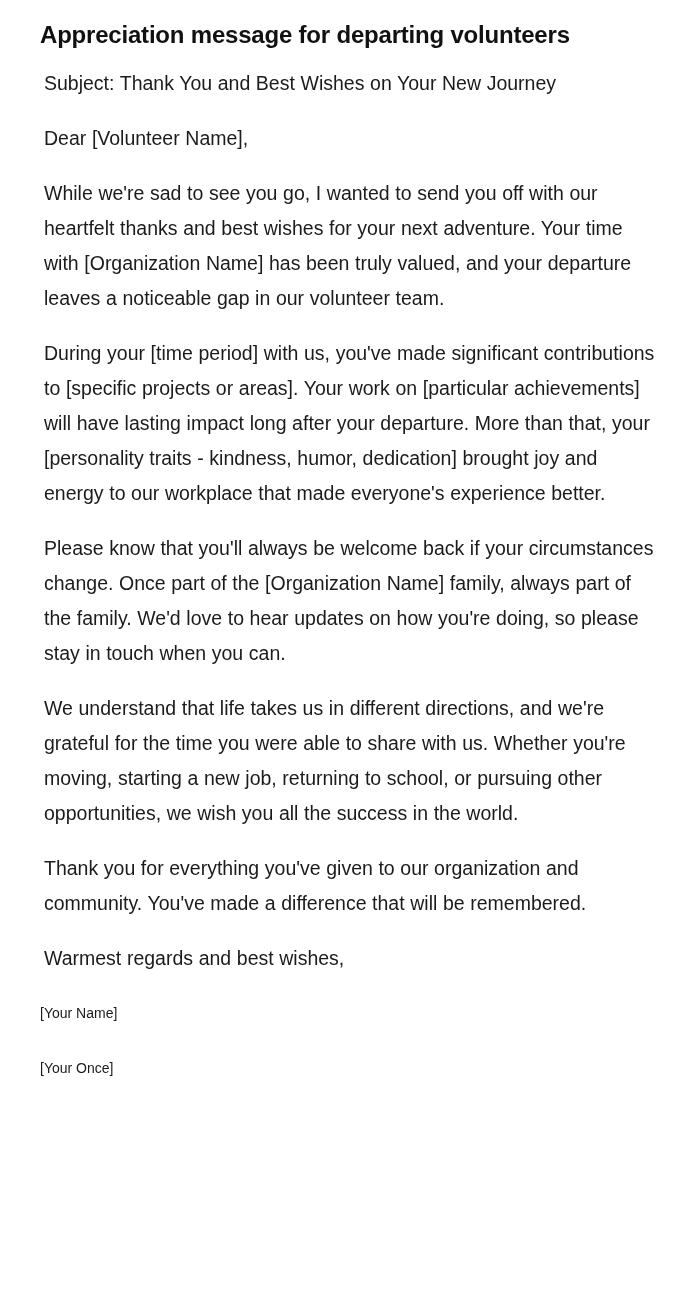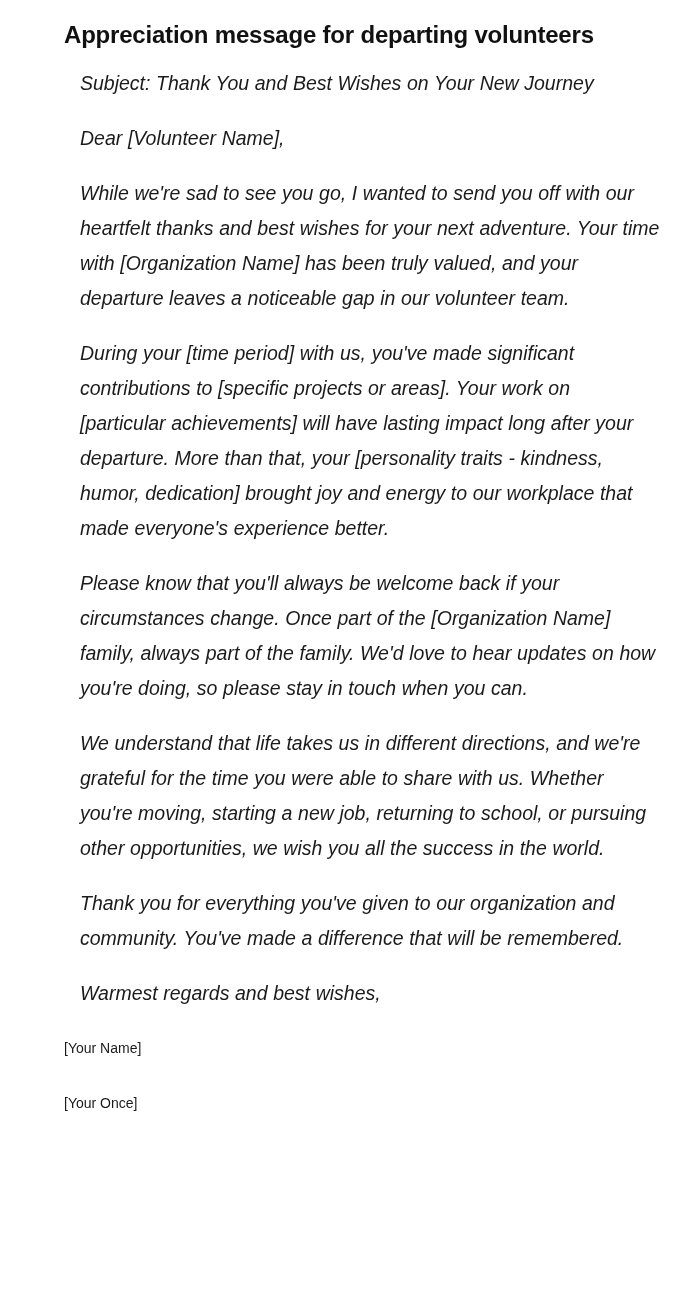--- a/index.html
+++ b/index.html
@@ -11,41 +11,40 @@
     width: 700px;
     min-height: 1299px;
     font-family: "Liberation Sans", sans-serif;
     color: #1b1b1b;
     -webkit-font-smoothing: antialiased;
   }
   .page {
     width: 700px;
     min-height: 1299px;
     box-sizing: border-box;
-    padding: 18px 40px 30px 64px;
+    padding: 18px 40px 30px 40px;
     background: #ffffff;
   }
   .article-title {
     font-size: 24px;
     font-weight: bold;
     line-height: 34px;
     letter-spacing: -0.2px;
     color: #111111;
     margin: 0 0 14px 0;
     padding: 0;
   }
   .para {
     font-size: 19.5px;
     line-height: 35px;
     color: #1b1b1b;
-    margin: 0 0 20px 16px;
+    margin: 0 0 20px 4px;
     padding: 0;
     max-width: 620px;
     word-spacing: 0.2px;
-    font-style: italic;
   }
   .para:last-child {
     margin-bottom: 0;
   }
   .sig-line {
     font-size: 14px;
     line-height: 35px;
     color: #1b1b1b;
     margin: 0 0 20px 0;
     padding: 0;

